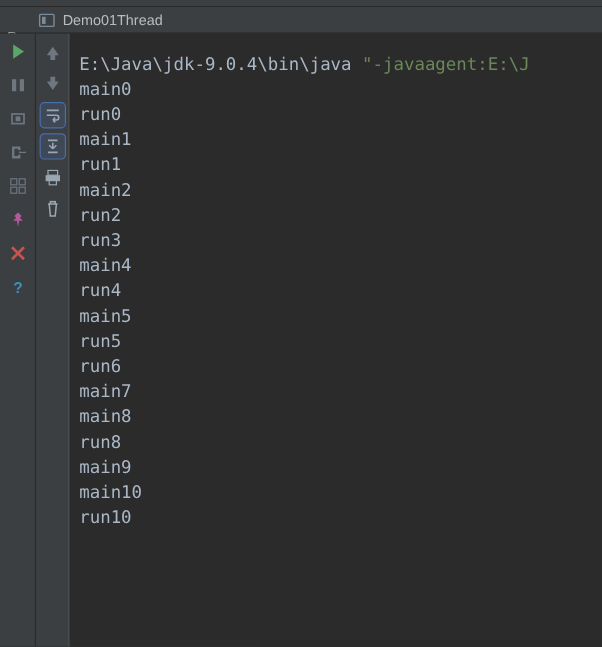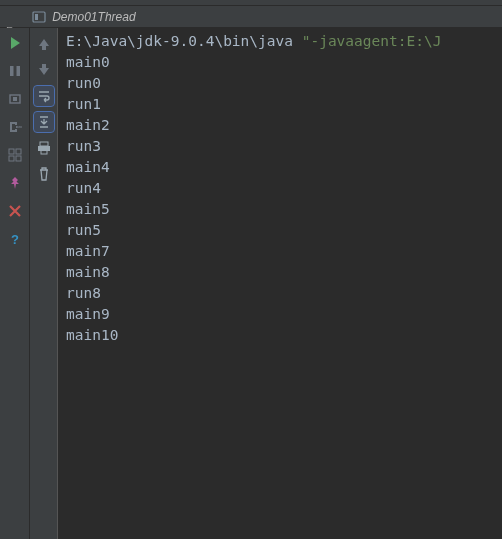--- a/index.html
+++ b/index.html
@@ -36,21 +36,20 @@
   .config-icon {
     width: 14px;
     height: 14px;
     display: flex;
     align-items: center;
     justify-content: center;
   }
   .config-name {
     color: #bbbbbb;
     font-size: 12px;
-    font-style: italic;
   }
   .body {
     flex: 1;
     display: flex;
     background: #2b2b2b;
     overflow: hidden;
   }
   .left-col {
     width: 30px;
     background: #3c3f41;
@@ -88,21 +87,21 @@
     cursor: pointer;
     border-radius: 3px;
   }
   .mid-col .ico.sel {
     background: #4b6eaf33;
     outline: 1px solid #4b6eaf;
   }
   .console {
     flex: 1;
     background: #2b2b2b;
-    padding: 3px 8px;
+    padding: 16px 8px;
     font-family: "Consolas", "Menlo", monospace;
     font-size: 14.5px;
     line-height: 21px;
     color: #a9b7c6;
     overflow: hidden;
     white-space: nowrap;
   }
   .cmd { color: #a9b7c6; }
   .str { color: #6a8759; }
   .ln { display: block; }
@@ -207,27 +206,31 @@
       <svg width="14" height="14" viewBox="0 0 14 14">
           <path d="M3 3 H11 M5 3 V1 H9 V3 M4 3 L5 13 H9 L10 3" fill="none" stroke="#9aa7b0" stroke-width="1.3"></path>
         </svg>
     </div>
   </div>
 
   <div class="console">
     <span class="ln"><span class="cmd">E:\Java\jdk-9.0.4\bin\java </span><span class="str">"-javaagent:E:\J</span></span>
     <span class="ln">main0</span>
     <span class="ln">run0</span>
+    <span class="ln">main1</span>
     <span class="ln">run1</span>
     <span class="ln">main2</span>
+    <span class="ln">run2</span>
     <span class="ln">run3</span>
     <span class="ln">main4</span>
     <span class="ln">run4</span>
     <span class="ln">main5</span>
     <span class="ln">run5</span>
+    <span class="ln">run6</span>
     <span class="ln">main7</span>
     <span class="ln">main8</span>
     <span class="ln">run8</span>
     <span class="ln">main9</span>
     <span class="ln">main10</span>
+    <span class="ln">run10</span>
   </div>
 
 </div>
 
 </body></html>

